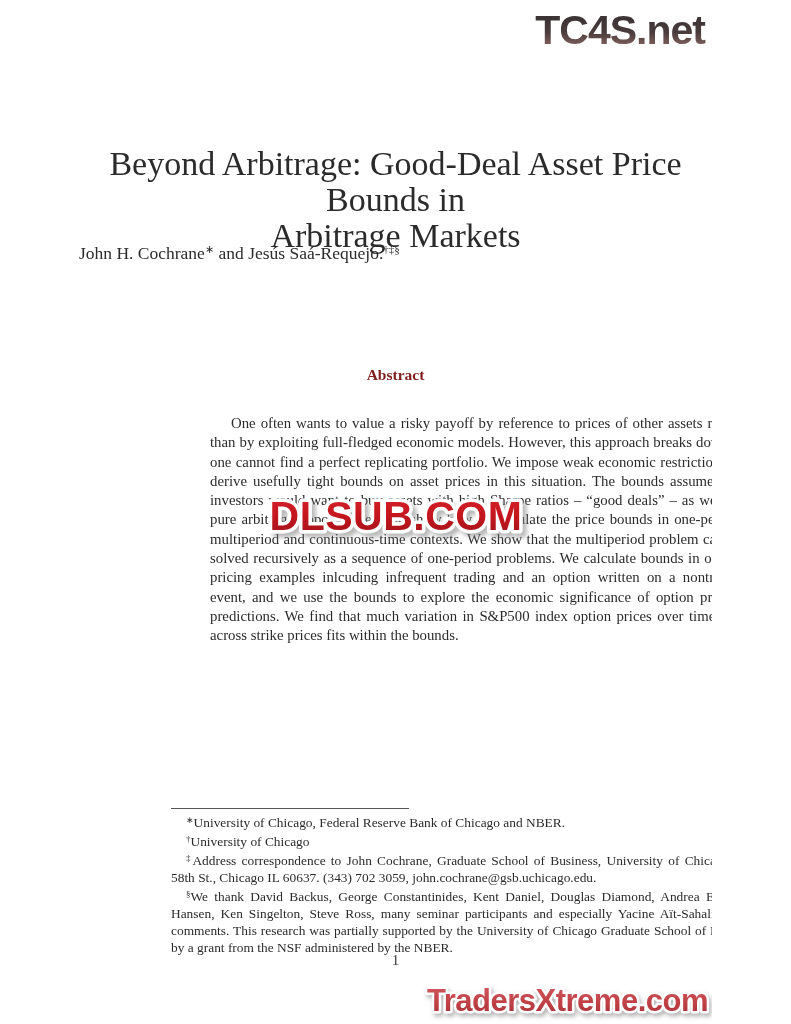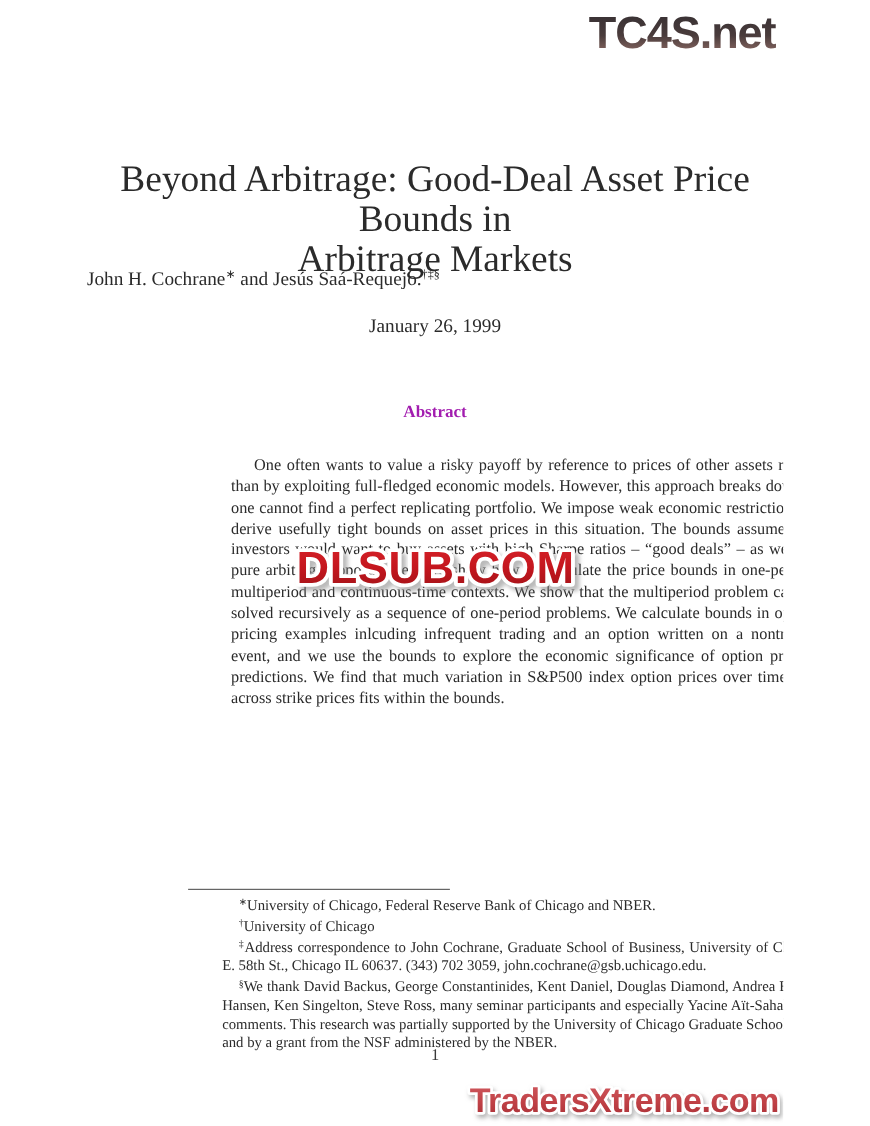--- a/index.html
+++ b/index.html
@@ -33,21 +33,21 @@
 
   
   .date-line {
     position: absolute; top: 286px; left: 0; width: 100%;
     text-align: center; font-size: 17.5px; color: #2b2b2b;
   }
 
   
   .abstract-heading {
     position: absolute; top: 366px; left: 0; width: 100%;
-    text-align: center; font-size: 15.5px; font-weight: 700; color: #a21caf;
+    text-align: center; font-size: 15.5px; font-weight: 700; color: #7f1d1d;
   }
   .abstract-body {
     position: absolute; top: 414px; left: 131px; width: 532px;
     font-size: 14.8px; line-height: 19.3px; text-align: justify; color: #2b2b2b;
   }
   .abstract-body p { text-indent: 21px; }
 
   
   .dlsub-logo {
     position: absolute; top: 486px; left: 50%; transform: translateX(-50%);
@@ -56,21 +56,21 @@
 
   
   .footnote-rule {
     position: absolute; top: 808px; left: 92px; width: 238px;
     border: 0; border-top: 1px solid #555; height: 0;
   }
   .footnotes {
     position: absolute; top: 812px; left: 92px; width: 610px;
     font-size: 13.4px; line-height: 17px; text-align: justify; color: #2b2b2b;
   }
-  .footnotes p { text-indent: 15px; margin-left: 31px; }
+  .footnotes p { text-indent: 15px; }
   .footnotes sup { font-size: 9px; vertical-align: 4px; }
 
   
   .page-number {
     position: absolute; top: 952px; left: 0; width: 100%;
     text-align: center; font-size: 15px; color: #3a3a3a;
   }
 
   
   .traders-logo {
@@ -98,21 +98,20 @@
     </svg>
   </div>
 
   <div class="title-block">
     <div>Beyond Arbitrage: Good-Deal Asset Price Bounds in</div>
     <div>Arbitrage Markets</div>
   </div>
 
   <div class="author-line"><span>John H. Cochrane</span><sup>∗</sup><span> and </span><span>Jesús Saá-Requejo.</span><sup>†‡§</sup></div>
 
-  <div class="date-line">January 26, 1999</div>
 
   <div class="abstract-heading">Abstract</div>
   <div class="abstract-body">
     <p>One often wants to value a risky payoff by reference to prices of other assets rather than by exploiting full-fledged economic models. However, this approach breaks down if one cannot find a perfect replicating portfolio. We impose weak economic restrictions to derive usefully tight bounds on asset prices in this situation. The bounds assume that investors would want to buy assets with high Sharpe ratios – “good deals” – as well as pure arbitrage opportunities. We show how to calculate the price bounds in one-period, multiperiod and continuous-time contexts. We show that the multiperiod problem can be solved recursively as a sequence of one-period problems. We calculate bounds in option pricing examples inlcuding infrequent trading and an option written on a nontraded event, and we use the bounds to explore the economic significance of option pricing predictions. We find that much variation in S&amp;P500 index option prices over time and across strike prices fits within the bounds.</p>
   </div>
 
   <div class="dlsub-logo">
     <svg width="310" height="60" viewBox="0 0 310 60">
       <defs>
         <linearGradient id="dlgrad" x1="0" y1="0" x2="0" y2="1">

